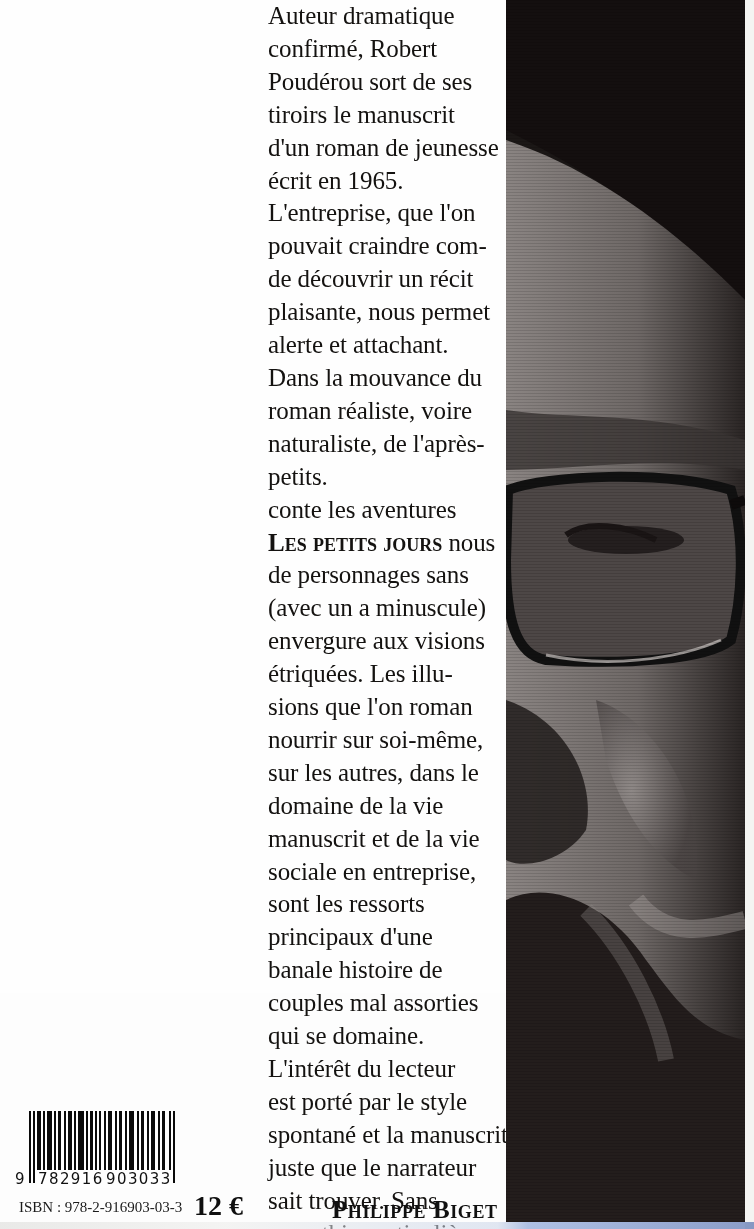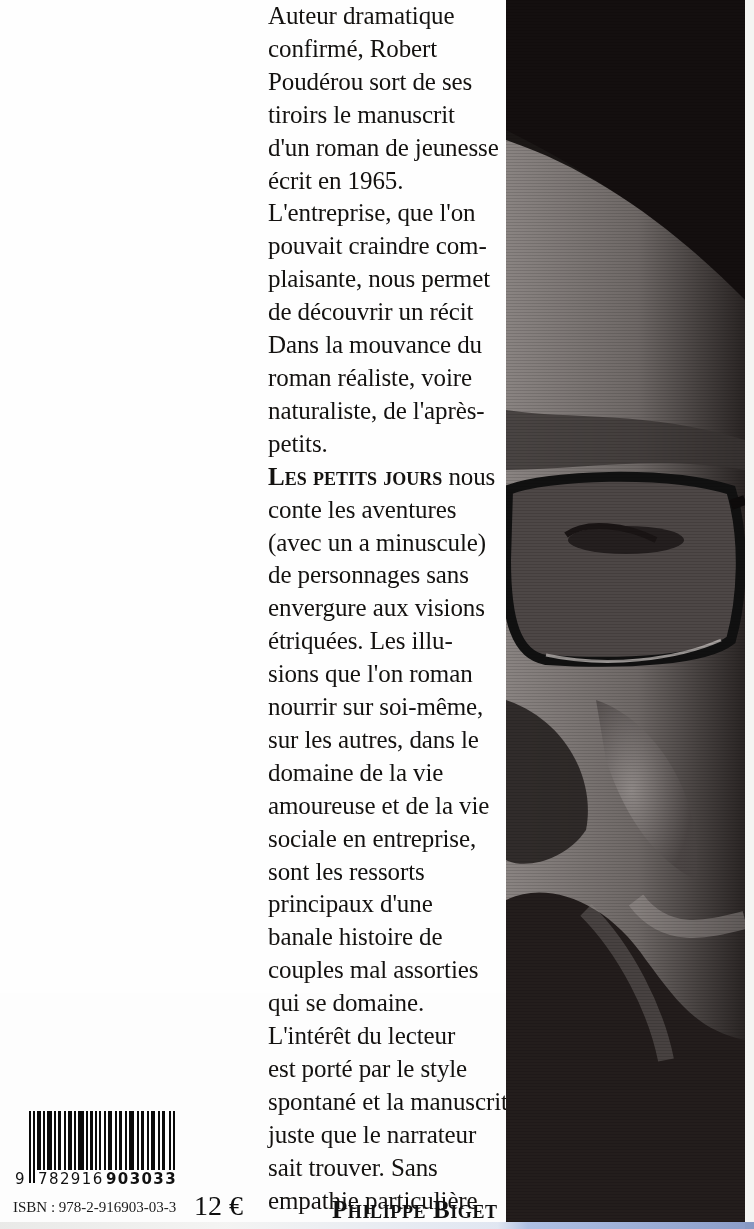--- a/index.html
+++ b/index.html
@@ -78,35 +78,35 @@
       top: 1170px;
       width: 160px;
       font-family: "DejaVu Sans", sans-serif;
       font-size: 15px;
       letter-spacing: 1.4px;
       color: #111;
       white-space: nowrap;
     }
     .barcode-digits .lead { position: absolute; left: 0; top: 0; }
     .barcode-digits .g1 { position: absolute; left: 22px; top: 0; background: #fefefe; padding: 0 1px; text-align: right; }
-    .barcode-digits .g2 { position: absolute; left: 90px; top: 0; background: #fefefe; padding: 0 1px; font-weight: bold; }
+    .barcode-digits .g2 { position: absolute; left: 90px; top: 0; background: #fefefe; padding: 0 1px; }
     .isbn {
       position: absolute;
-      left: 13px;
+      left: 19px;
       top: 1199px;
       font-size: 15px;
       color: #1a1a1a;
       white-space: nowrap;
     }
     .price {
       position: absolute;
       left: 194px;
       top: 1190px;
       font-size: 28px;
-      font-weight: normal;
+      font-weight: bold;
       white-space: nowrap;
       color: #0f0f0f;
     }
     .signature {
       position: absolute;
       left: 332px;
       top: 1196px;
       font-size: 25px;
       font-weight: bold;
       font-variant: small-caps;
@@ -122,37 +122,38 @@
 
   <div class="blurb">
     <span class="line">Auteur dramatique</span>
     <span class="line">confirmé, Robert</span>
     <span class="line">Poudérou sort de ses</span>
     <span class="line">tiroirs le manuscrit</span>
     <span class="line">d'un roman de jeunesse</span>
     <span class="line">écrit en 1965.</span>
     <span class="line">L'entreprise, que l'on</span>
     <span class="line">pouvait craindre com-</span>
+    <span class="line">de découvrir un récit</span>
     <span class="line">plaisante, nous permet</span>
-    <span class="line">de découvrir un récit</span>
+    <span class="line">alerte et attachant.</span>
     <span class="line">Dans la mouvance du</span>
     <span class="line">roman réaliste, voire</span>
     <span class="line">naturaliste, de l'après-</span>
     <span class="line">petits.</span>
+    <span class="line">conte les aventures</span>
     <span class="line"><span class="sc">Les petits jours</span><span> nous</span></span>
-    <span class="line">conte les aventures</span>
+    <span class="line">de personnages sans</span>
     <span class="line">(avec un a minuscule)</span>
-    <span class="line">de personnages sans</span>
     <span class="line">envergure aux visions</span>
     <span class="line">étriquées. Les illu-</span>
     <span class="line">sions que l'on roman</span>
     <span class="line">nourrir sur soi-même,</span>
     <span class="line">sur les autres, dans le</span>
     <span class="line">domaine de la vie</span>
-    <span class="line">amoureuse et de la vie</span>
+    <span class="line">manuscrit et de la vie</span>
     <span class="line">sociale en entreprise,</span>
     <span class="line">sont les ressorts</span>
     <span class="line">principaux d'une</span>
     <span class="line">banale histoire de</span>
     <span class="line">couples mal assorties</span>
     <span class="line">qui se domaine.</span>
     <span class="line">L'intérêt du lecteur</span>
     <span class="line">est porté par le style</span>
     <span class="line">spontané et la manuscrit</span>
     <span class="line">juste que le narrateur</span>

